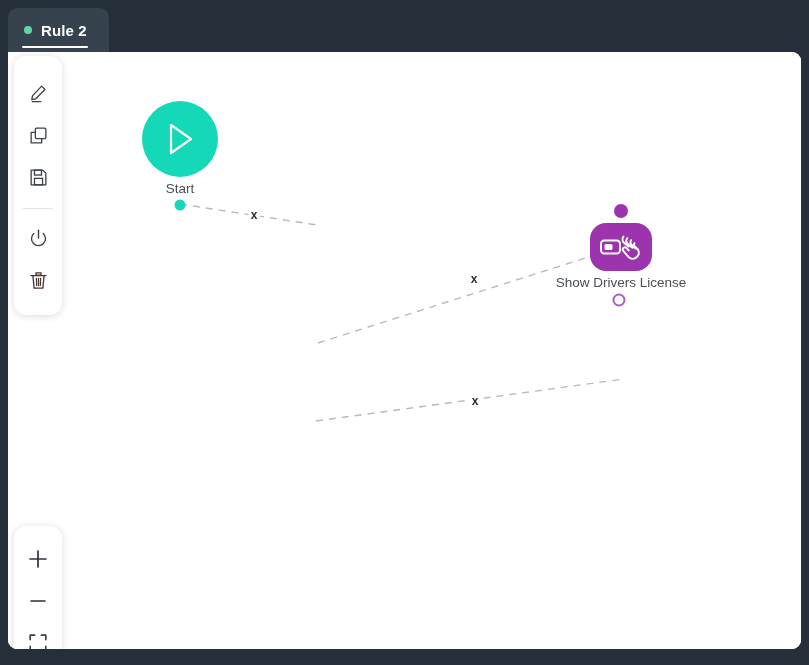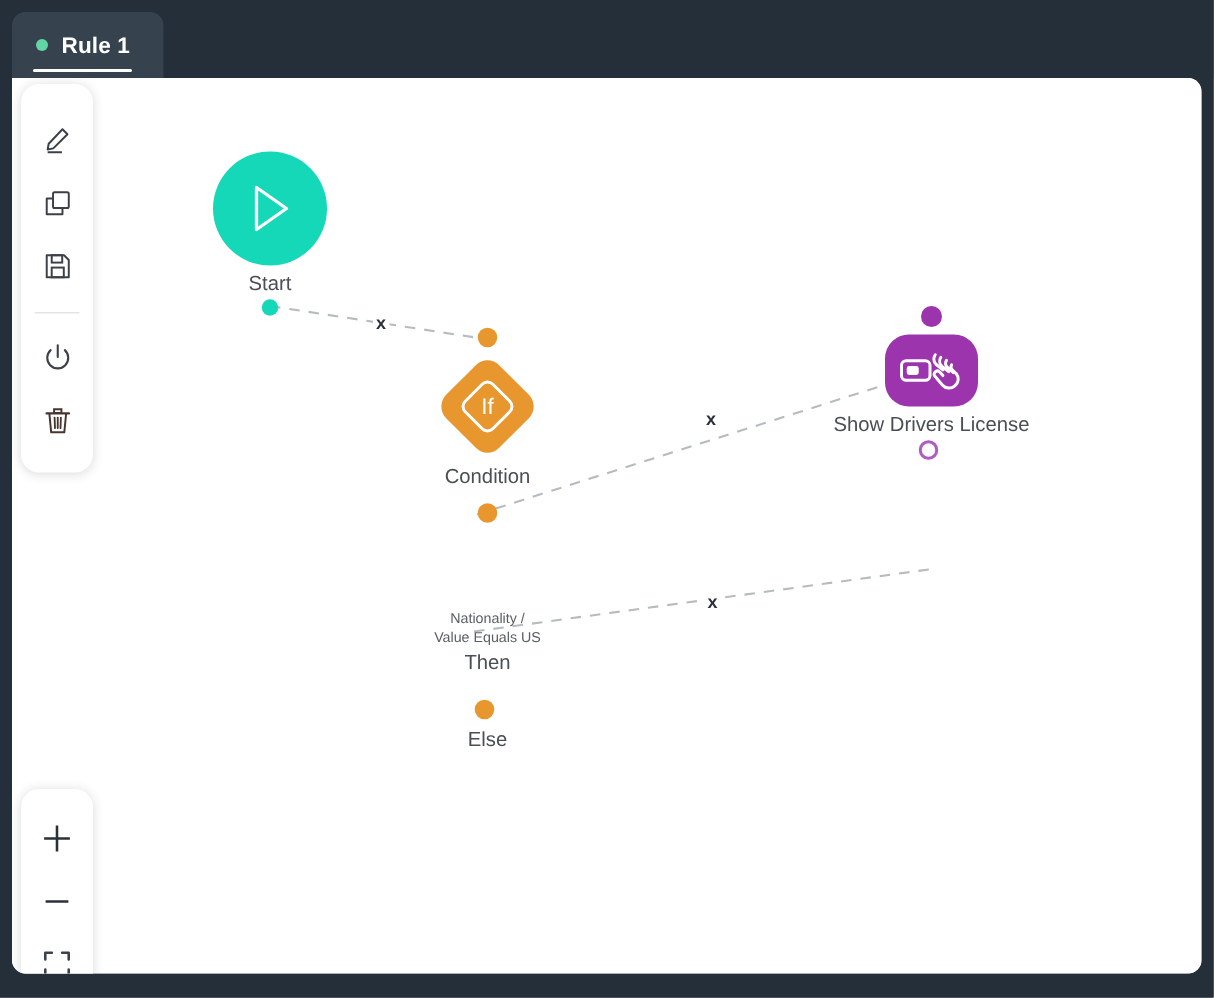--- a/index.html
+++ b/index.html
@@ -240,21 +240,21 @@
   }
 </style>
 </head>
 <body>
 
 <div id="app">
 
   <div class="tabstrip">
     <div class="tab">
       <span class="tab-dot"></span>
-      <span class="tab-label">Rule 1</span>
+      <span class="tab-label">Rule 2</span>
       <span class="tab-underline"></span>
     </div>
   </div>
 
   <div class="sheet">
     <div class="canvas">
 
       <svg class="edgesvg" viewBox="0 0 793 597">
         <g fill="none" stroke="#b6bbc0" stroke-width="1.4" stroke-dasharray="7 6">
           <path d="M 172 152 L 309 173"></path>
@@ -272,35 +272,20 @@
         <div class="node" style="left:134px; top:49px;">
           <div class="start-circle">
             <svg width="34" height="36" viewBox="0 0 34 36">
               <path d="M8 4 L28 18 L8 32 Z" fill="none" stroke="#ffffff" stroke-width="2.2" stroke-linejoin="round"></path>
             </svg>
           </div>
           <div class="node-label" style="top:80px;">Start</div>
           <div class="port teal" style="left:38px; top:104px; width:11px; height:11px;"></div>
         </div>
 
-        <div class="node" style="left:281px; top:183px;">
-          <div class="port orange" style="left:36px; top:-10px; width:13px; height:13px;"></div>
-          <div class="diamond-wrap">
-            <div class="diamond"></div>
-            <div class="diamond-inner"></div>
-            <div class="diamond-text">If</div>
-          </div>
-          <div class="node-label" style="top:75px;">Condition</div>
-          <div class="port orange" style="left:36px; top:107px; width:13px; height:13px;"></div>
-          <div class="sub-label" style="top:172px;">Nationality /</div>
-          <div class="sub-label" style="top:185px;">Value Equals US</div>
-          <div class="branch-label" style="top:199px;">Then</div>
-          <div class="port orange" style="left:34px; top:238px; width:13px; height:13px;"></div>
-          <div class="branch-label" style="top:250px;">Else</div>
-        </div>
 
         <div class="node" style="left:582px; top:171px;">
           <div class="port purple" style="left:31px; top:-12px; width:14px; height:14px;"></div>
           <div class="action-box">
             <svg width="44" height="30" viewBox="0 0 44 30">
               <rect x="2" y="8.5" width="19" height="13" rx="3.2" fill="none" stroke="#ffffff" stroke-width="2"></rect>
               <rect x="5.5" y="12" width="8" height="6" rx="1.6" fill="#ffffff"></rect>
               <path d="M24.5 4.5 C23 6.6 23.3 9.4 25.2 11 L29.6 14.6" fill="none" stroke="#ffffff" stroke-width="2" stroke-linecap="round"></path>
               <path d="M28.2 6.2 C26.9 8.2 27.3 10.7 29 12.2 L33.4 15.8" fill="none" stroke="#ffffff" stroke-width="2" stroke-linecap="round"></path>
               <path d="M32 8.2 C31 9.9 31.3 11.8 32.7 13 L36.6 16.4" fill="none" stroke="#ffffff" stroke-width="2" stroke-linecap="round"></path>

